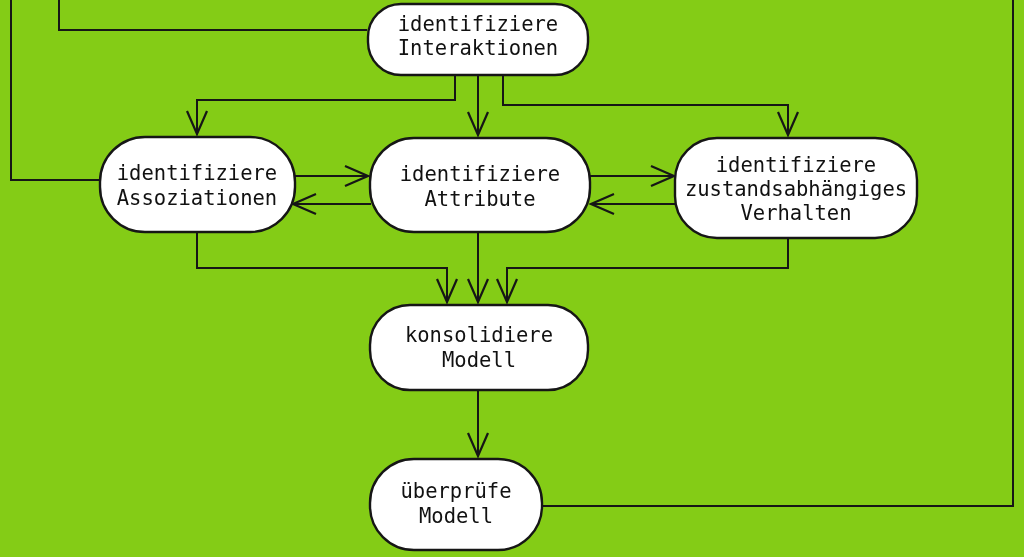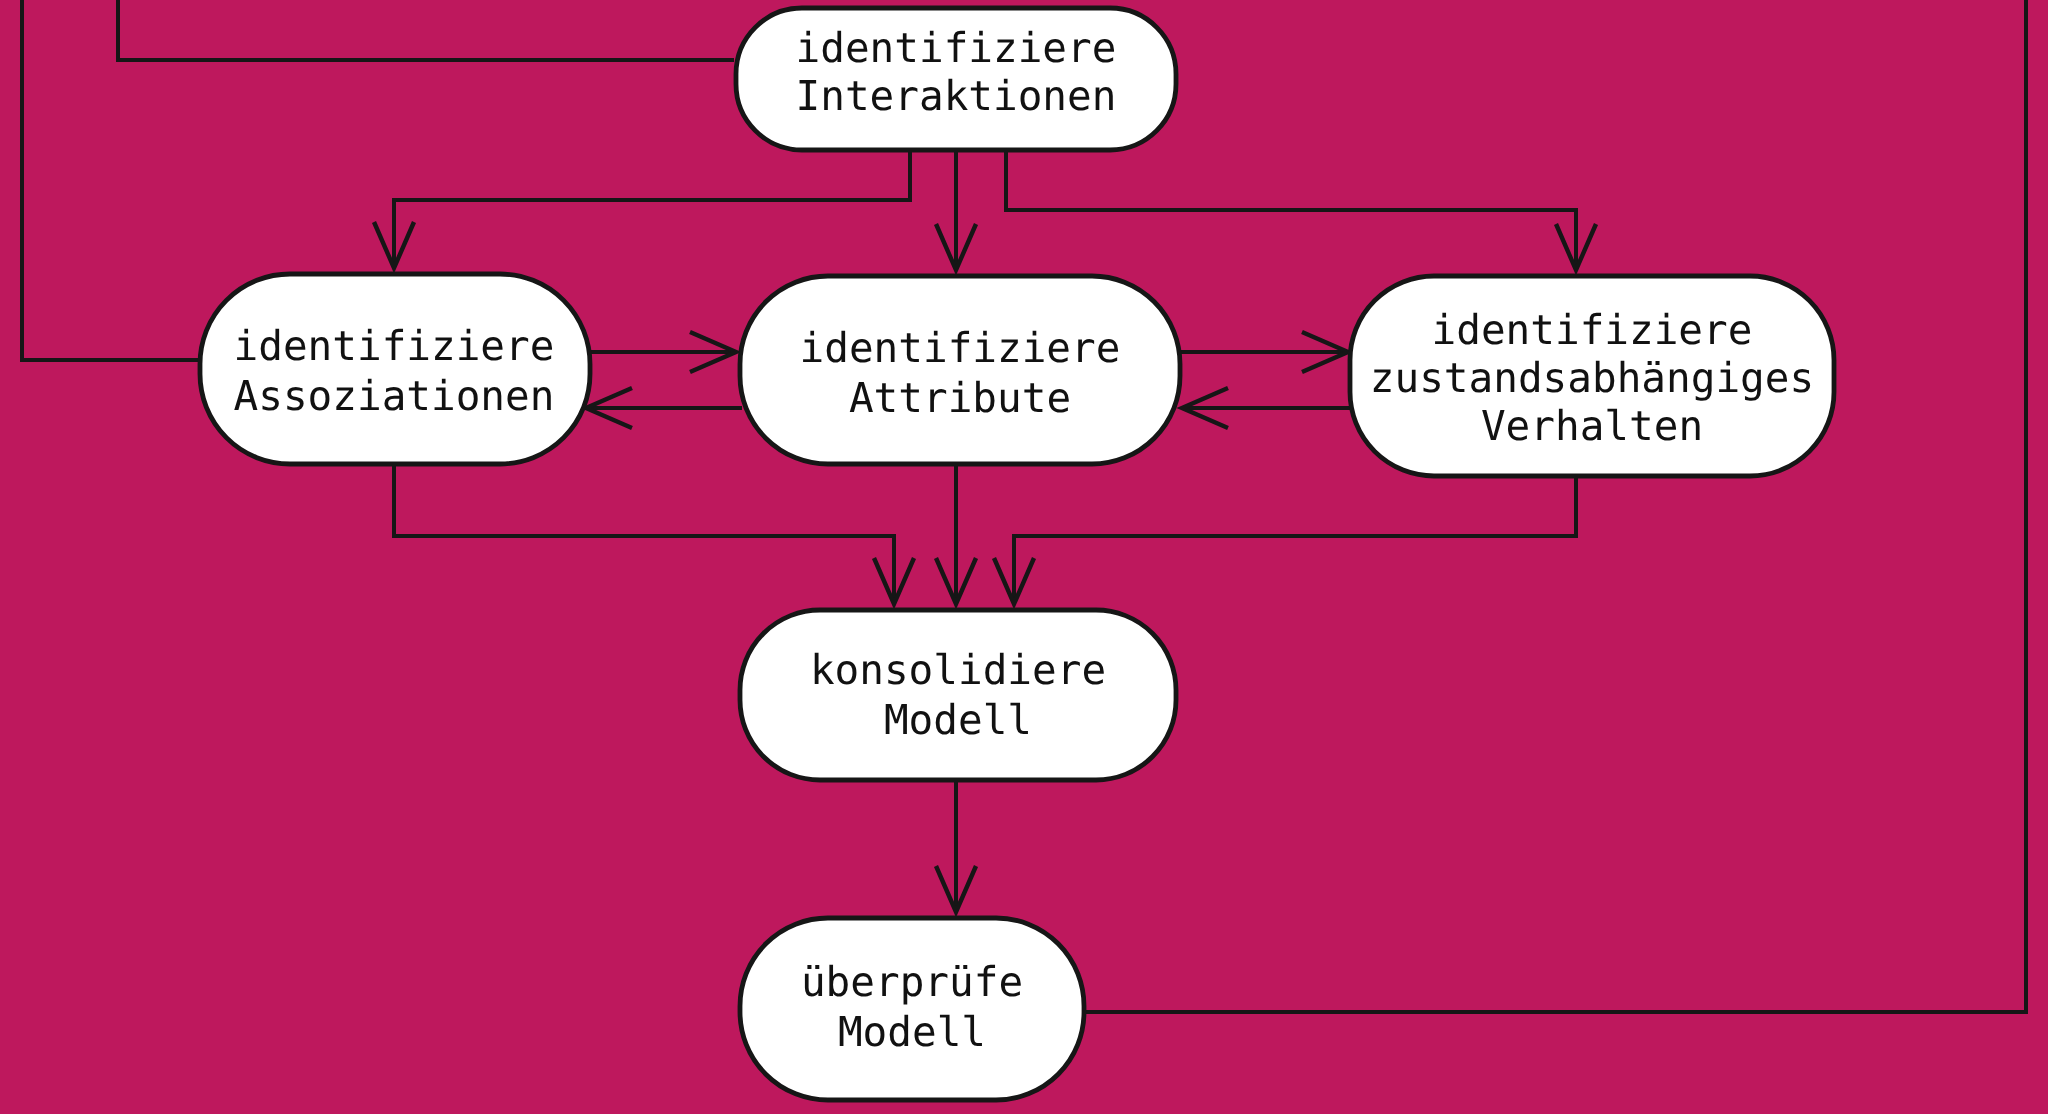--- a/index.html
+++ b/index.html
@@ -1,19 +1,19 @@
 <!DOCTYPE html>
 <html><head>
 <meta charset="utf-8">
 <style>
   html,body{margin:0;padding:0;background:#ffffff;}
   .stage{
     position:relative;
     width:1024px;height:557px;
-    background:#be185d;
+    background:#84cc16;
     overflow:hidden;
     font-family:"DejaVu Sans Mono","Liberation Mono",monospace;
   }
   svg{display:block;}
   .node-shape{
     fill:#ffffff;
     stroke:#161616;
     stroke-width:2.4;
   }
   .edge{

